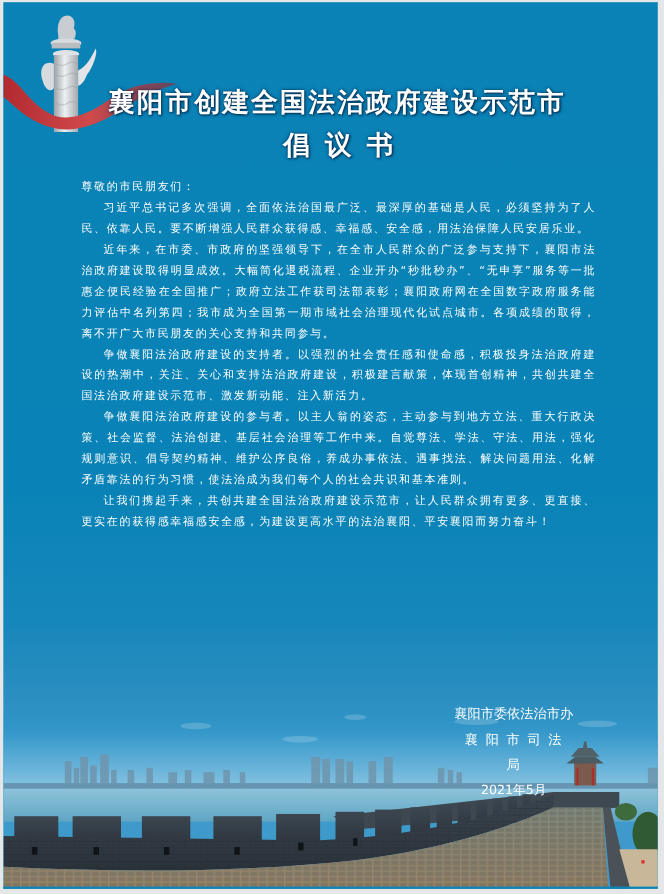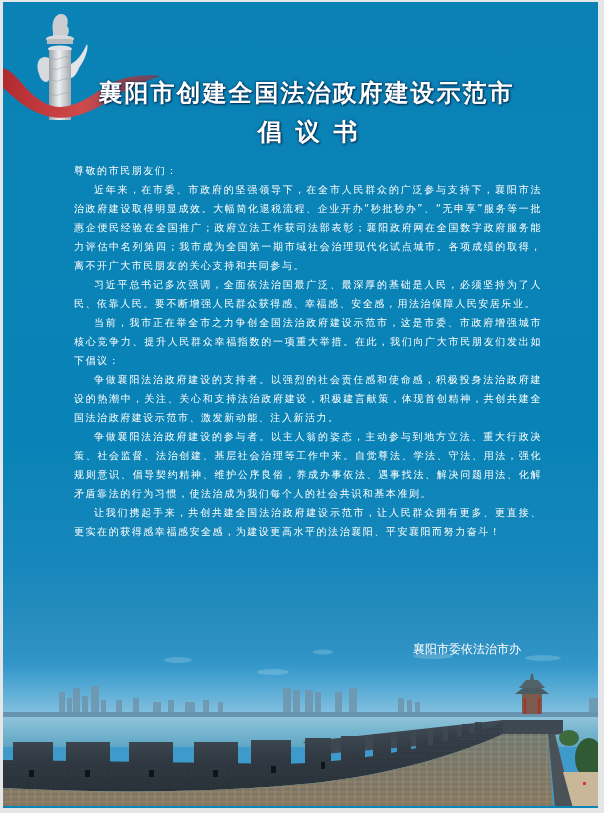--- a/index.html
+++ b/index.html
@@ -86,23 +86,22 @@
       </linearGradient>
     </defs>
     <path d="M0 6 C14 10 22 30 40 40 C60 52 80 40 100 26 C118 14 140 12 158 14 C140 20 124 26 110 36 C90 50 66 60 44 54 C22 48 10 34 0 26 Z" fill="url(#rib)"></path>
   </svg>
 
   <div class="title title-line1">襄阳市创建全国法治政府建设示范市</div>
   <div class="title title-line2">倡议书</div>
 
   <div class="body-text">
     <p>尊敬的市民朋友们：</p>
+    <p class="indent">习近平总书记多次强调，全面依法治国最广泛、最深厚的基础是人民，必须坚持为了人民、依靠人民。要不断增强人民群众获得感、幸福感、安全感，用法治保障人民安居乐业。</p>
     <p class="indent">近年来，在市委、市政府的坚强领导下，在全市人民群众的广泛参与支持下，襄阳市法治政府建设取得明显成效。大幅简化退税流程、企业开办“秒批秒办”、“无申享”服务等一批惠企便民经验在全国推广；政府立法工作获司法部表彰；襄阳政府网在全国数字政府服务能力评估中名列第四；我市成为全国第一期市域社会治理现代化试点城市。各项成绩的取得，离不开广大市民朋友的关心支持和共同参与。</p>
-    <p class="indent">习近平总书记多次强调，全面依法治国最广泛、最深厚的基础是人民，必须坚持为了人民、依靠人民。要不断增强人民群众获得感、幸福感、安全感，用法治保障人民安居乐业。</p>
-    <p class="indent">当前，我市正在举全市之力争创全国法治政府建设示范市，这是市委、市政府增强城市核心竞争力、提升人民群众幸福指数的一项重大举措。在此，我们向广大市民朋友们发出如下倡议：</p>
     <p class="indent">争做襄阳法治政府建设的支持者。以强烈的社会责任感和使命感，积极投身法治政府建设的热潮中，关注、关心和支持法治政府建设，积极建言献策，体现首创精神，共创共建全国法治政府建设示范市、激发新动能、注入新活力。</p>
     <p class="indent">争做襄阳法治政府建设的参与者。以主人翁的姿态，主动参与到地方立法、重大行政决策、社会监督、法治创建、基层社会治理等工作中来。自觉尊法、学法、守法、用法，强化规则意识、倡导契约精神、维护公序良俗，养成办事依法、遇事找法、解决问题用法、化解矛盾靠法的行为习惯，使法治成为我们每个人的社会共识和基本准则。</p>
     <p class="indent">让我们携起手来，共创共建全国法治政府建设示范市，让人民群众拥有更多、更直接、更实在的获得感幸福感安全感，为建设更高水平的法治襄阳、平安襄阳而努力奋斗！</p>
   </div>
 
   <svg class="scene" viewBox="0 0 595 166" preserveAspectRatio="none">
     <defs>
       <linearGradient id="sky" x1="0" y1="0" x2="0" y2="1">
         <stop offset="0" stop-color="#1f8cc0" stop-opacity="0"></stop>
         <stop offset="0.4" stop-color="#3a9bcc"></stop>
@@ -212,15 +211,17 @@
     <path d="M545 92 L552 92 L570 166 L552 166 Z" fill="#4a5258"></path>
 
     <ellipse cx="586" cy="116" rx="14" ry="20" fill="#2f5a34"></ellipse>
     <ellipse cx="566" cy="96" rx="10" ry="8" fill="#3e6b3e"></ellipse>
     <path d="M560 130 L595 130 L595 166 L570 166 Z" fill="#c9b79a"></path>
     <rect x="580" y="140" width="3" height="3" fill="#d33"></rect>
   </svg>
 
   <div class="signature">
     <div>襄阳市委依法治市办</div>
+    <div class="sig-line2">襄阳市司法局</div>
+    <div class="sig-date">2021年5月</div>
   </div>
 </div>
 <div class="bottom-stripe"></div>
 
 </body></html>

